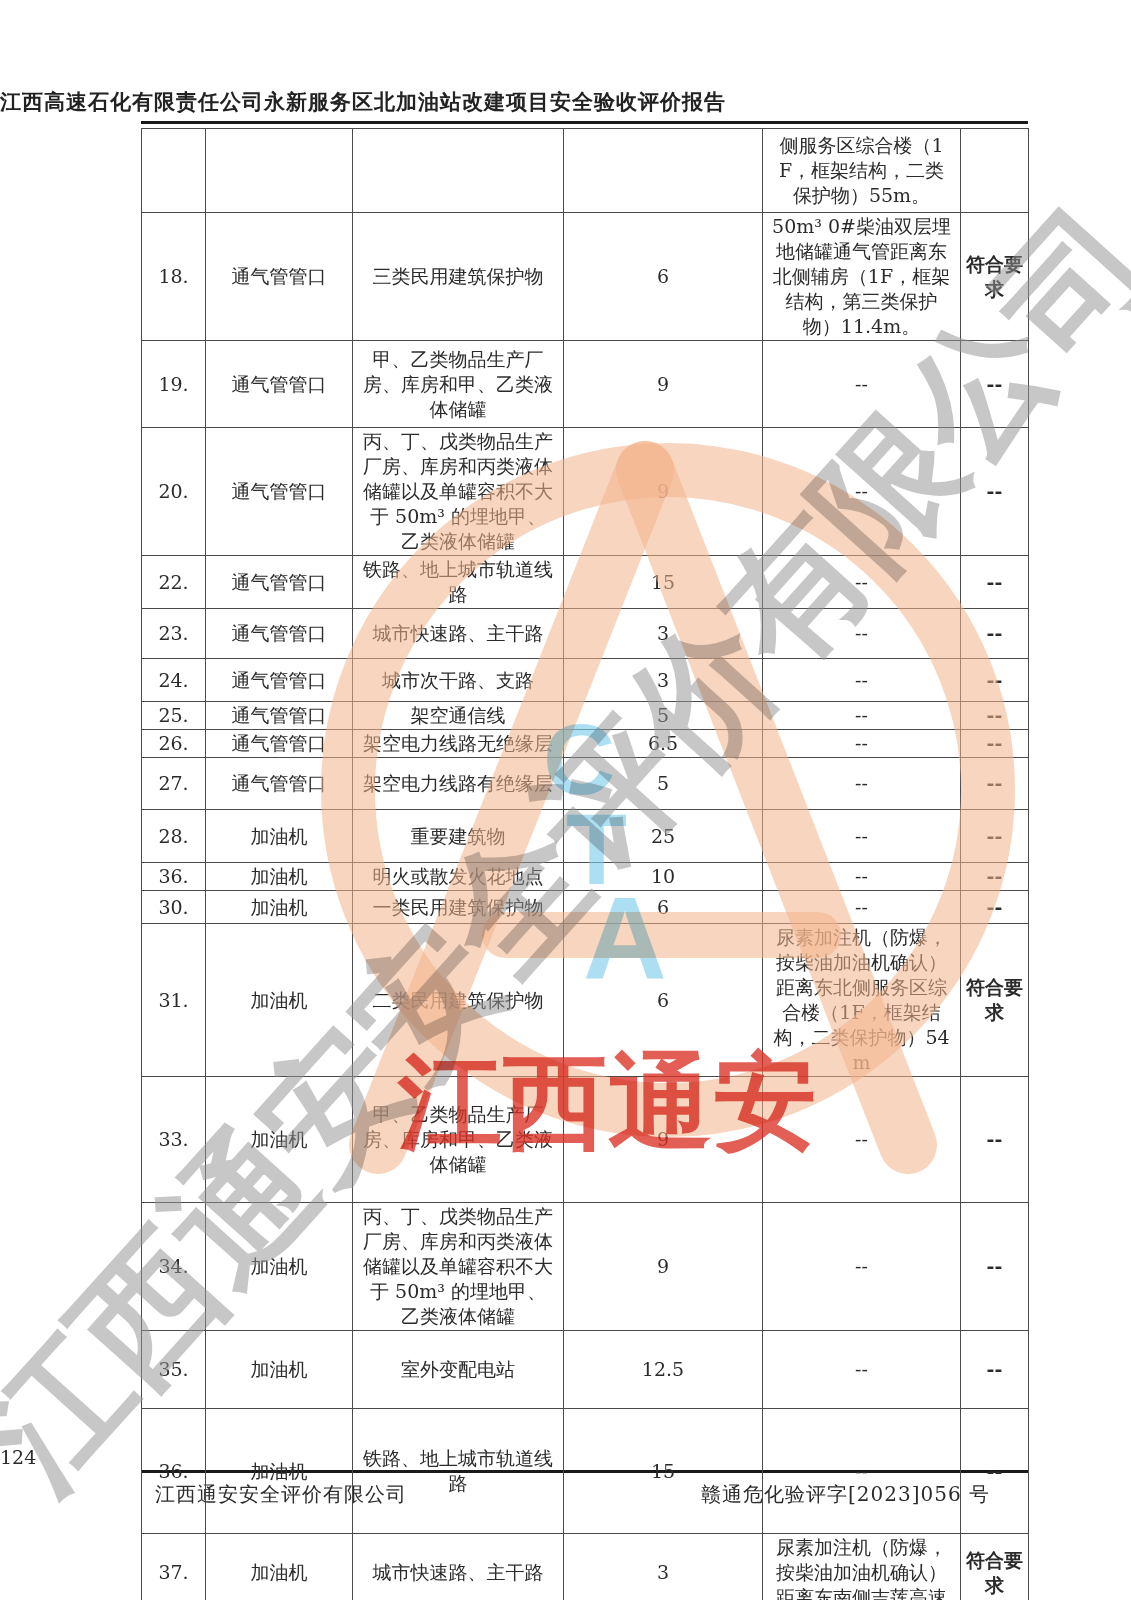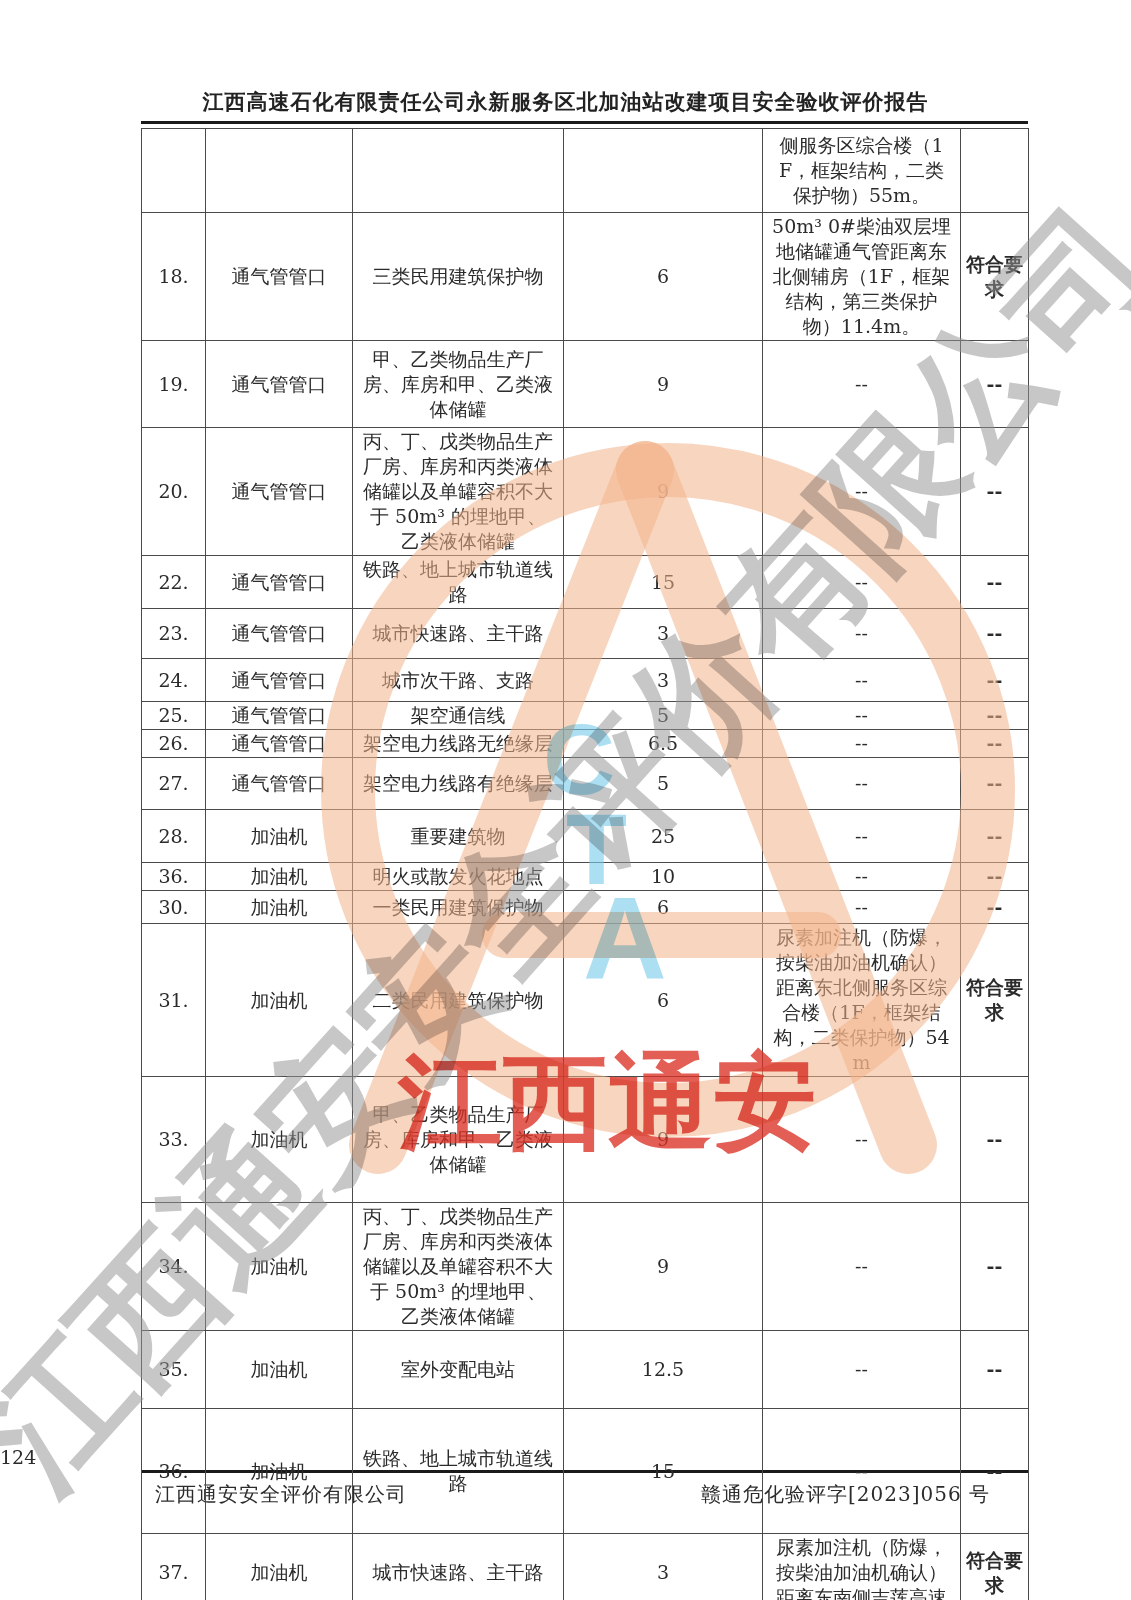--- a/index.html
+++ b/index.html
@@ -5,21 +5,21 @@
   html,body{margin:0;padding:0;}
   body{
     width:1131px;height:1600px;position:relative;overflow:hidden;
     background:#ffffff;
     font-family:"DejaVu Serif","Liberation Serif",serif;
     color:#2b2b2b;
   }
   
   .doc-title{
     position:absolute;top:88px;left:0;width:1131px;
-    text-align:center;font-size:21px;font-weight:700;letter-spacing:1px;color:#222;
+    font-size:21px;font-weight:700;letter-spacing:1px;color:#222;
   }
   .header-rule{position:absolute;top:121px;left:141px;width:887px;height:3px;background:#1a1a1a;}
   
   .table-wrap{position:absolute;top:128px;left:141px;z-index:2;}
   table{border-collapse:collapse;table-layout:fixed;width:887px;}
   td{
     border:1px solid #4a4a4a;
     font-size:19px;line-height:25px;
     text-align:center;vertical-align:middle;
     padding:1px 8px;overflow:hidden;

